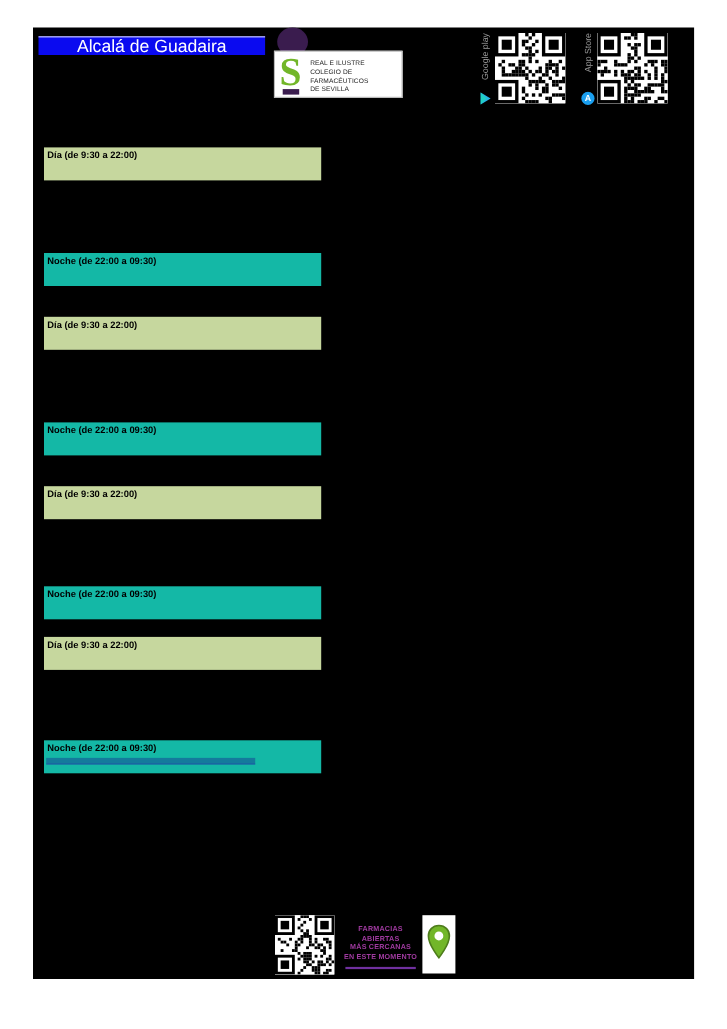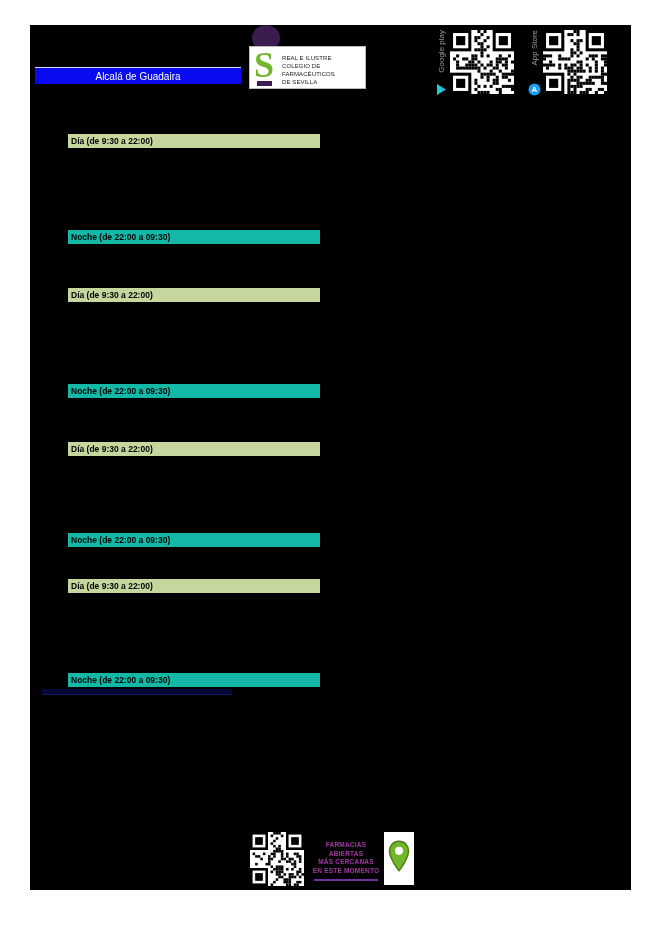--- a/index.html
+++ b/index.html
@@ -13,25 +13,24 @@
   .page{
     position:absolute;left:30px;top:25px;
     width:601px;height:865px;
     background:#000000;
   }
   
   .muni-bar{
     position:absolute;left:5px;top:8px;
     width:206px;height:17px;
     background:#0a0af0;
-    color:#ffffff;font-size:10px;line-height:17px;
+    color:#ffffff;font-size:16px;line-height:17px;
     text-align:center;
     border-top:1px solid #d8d8ff;
     box-sizing:border-box;
-    margin-top:34px;
   }
   
   .logo-circle{
     position:absolute;left:222px;top:0px;
     width:28px;height:26px;border-radius:50%;
     background:#3a1c4e;z-index:1;
   }
   .logo-box{
     position:absolute;left:219px;top:21px;
     width:117px;height:43px;background:#ffffff;z-index:2;
@@ -62,24 +61,24 @@
     align-items:center;width:14px;height:66px;
   }
   .store-label{
     writing-mode:vertical-rl;transform:rotate(180deg);
     font-size:8px;color:#9a9a9a;white-space:nowrap;
   }
   svg.qr{width:64px;height:64px;background:#fff;}
   svg.qr.small{width:54px;height:54px;}
   
   .bar{
-    position:absolute;left:10px;width:252px;height:14px;
+    position:absolute;left:10px;width:252px;height:30px;
     font-size:8.5px;font-weight:bold;color:#000;
     line-height:14px;padding-left:3px;box-sizing:border-box;
-    white-space:nowrap;overflow:hidden;margin-left:28px;
+    white-space:nowrap;overflow:hidden;
   }
   .bar.day{background:#c6d79e;}
   .bar.night{background:#14b8a6;}
   .b1{top:109px;} .b2{top:205px;} .b3{top:263px;} .b4{top:359px;}
   .b5{top:417px;} .b6{top:508px;} .b7{top:554px;} .b8{top:648px;}
   .faint-link{
     position:absolute;left:12px;top:664px;width:190px;height:5px;
     background:rgba(20,20,140,0.38);
     border-bottom:1px solid rgba(40,40,180,0.45);
   }

